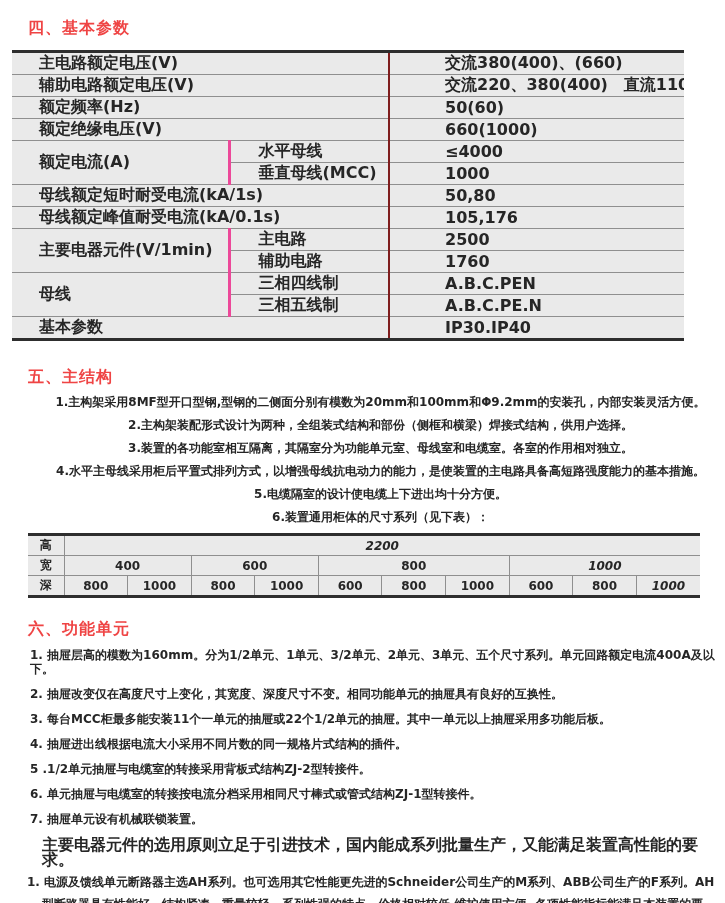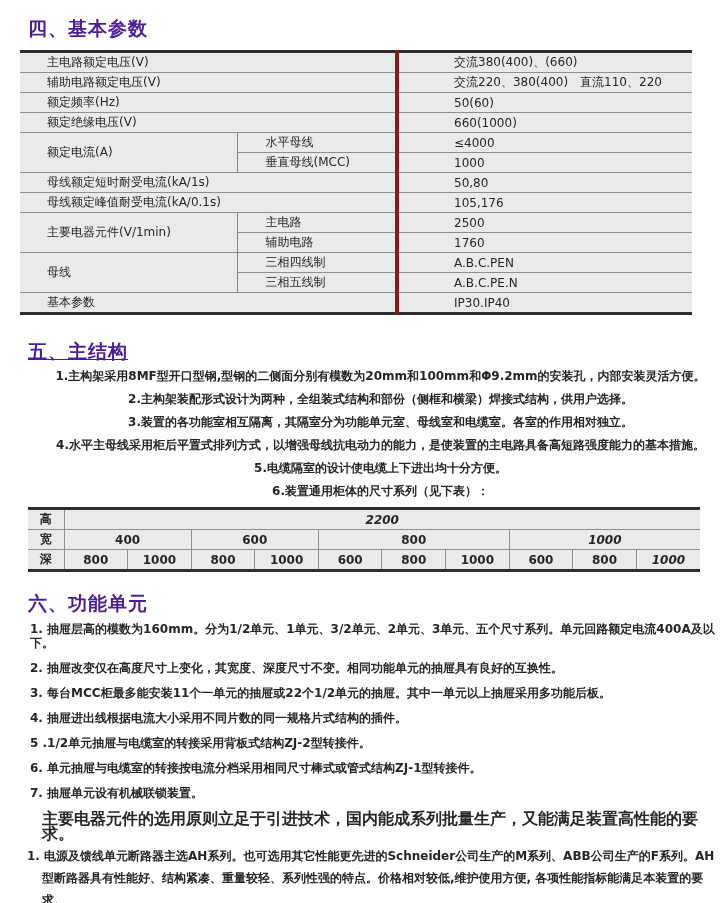--- a/index.html
+++ b/index.html
@@ -3,40 +3,40 @@
 <meta charset="utf-8">
 <style>
   html,body{margin:0;padding:0;}
   body{
     width:725px;height:903px;background:#ffffff;overflow:hidden;position:relative;
     font-family:"DejaVu Sans","Liberation Sans",sans-serif;
     color:#262626;
   }
   .page{position:relative;width:725px;height:903px;}
   .sec-h{
-    font-size:19px;font-weight:bold;color:#4c1d95;
+    font-size:16px;font-weight:bold;color:#ef4444;
     height:20px;line-height:20px;letter-spacing:1px;
   }
   #h4{margin:18px 0 12px 28px;}
-  #h5{margin:26px 0 0 28px;text-decoration:underline;}
+  #h5{margin:26px 0 0 28px;}
   #h6{margin:21px 16px 0 28px;}
   #h7{margin:2px 0 0 28px;}
 
   
   table{border-collapse:collapse;table-layout:fixed;}
   .ptable{
-    width:672px;margin-left:20px;background:#eaeaea;
+    width:672px;margin-left:12px;background:#eaeaea;
     border-top:3px solid #2e2e2e;border-bottom:3px solid #2e2e2e;
-    font-size:12px;font-weight:normal;color:#262626;
+    font-size:16px;font-weight:bold;color:#262626;
   }
   .ptable td{height:19px;padding:0;border-top:1px solid #8f8f8f;overflow:hidden;white-space:nowrap;}
   .ptable tr:first-child td{border-top:none;}
   .ptable td.lbl{padding-left:27px;}
-  .ptable td.sub{padding-left:28px;border-left:1px solid #ec4899;}
-  .ptable td.val{padding-left:55px;border-left:4px solid #7f1d1d;}
+  .ptable td.sub{padding-left:28px;border-left:3px solid #ec4899;}
+  .ptable td.val{padding-left:55px;border-left:2px solid #7f1d1d;}
 
   
   .dtable{
     width:672px;margin-left:28px;background:#eaeaea;
     border-top:3px solid #2e2e2e;border-bottom:3px solid #2e2e2e;
     font-size:12px;font-weight:bold;color:#262626;text-align:center;
   }
   .dtable{margin-top:4px;}
   .dtable td{height:19px;padding:0;border:1px solid #8f8f8f;overflow:hidden;}
   .dtable tr:first-child td{border-top:none;}

